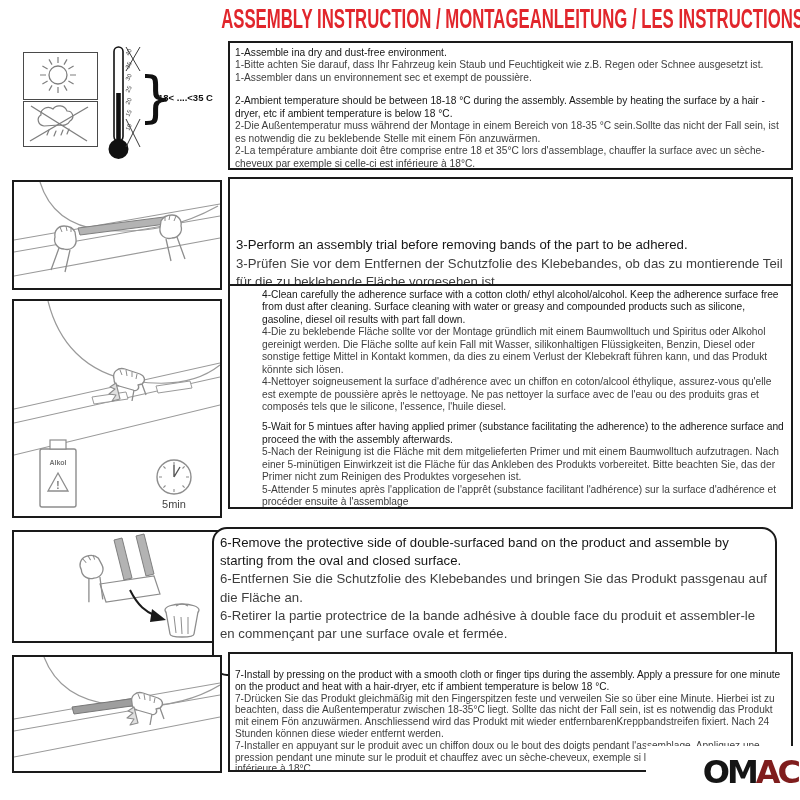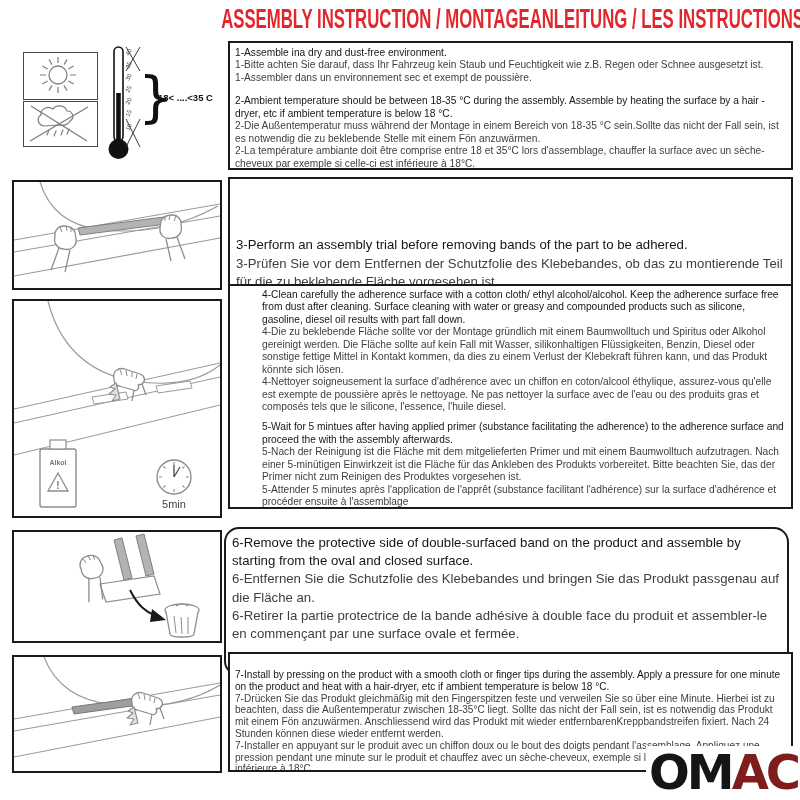--- a/index.html
+++ b/index.html
@@ -28,21 +28,21 @@
   .gap-before{margin-top:11px !important;}
   .gap-sm{margin-top:8px !important;}
   
   .r1-left{position:absolute;left:12px;top:41px;width:210px;height:129px;}
   .sun-box{left:11px;top:11px;width:75px;height:48px;}
   .rain-box{left:11px;top:60px;width:75px;height:46px;}
   .thermo{position:absolute;left:90px;top:2px;}
   
   .logo{position:absolute;left:646px;top:746px;width:152px;height:52px;background:#fff;
         display:flex;align-items:center;justify-content:flex-end;
-        font-family:"DejaVu Sans",sans-serif;font-weight:bold;font-size:48px;
+        font-family:"DejaVu Sans",sans-serif;font-weight:bold;font-size:32px;
         letter-spacing:-3px;line-height:1;}
   .logo-om{color:#151515;}
   .logo-ac{color:#7f1d1d;}
   svg{display:block;}
 </style>
 </head>
 <body>
 
 <div class="page">
 
@@ -97,21 +97,21 @@
       <path d="M24,76 L38,104 M38,76 L24,104" stroke="#3a3a3a" stroke-width="1" fill="none"></path>
       <text x="36" y="73" font-size="56" fill="#111" font-family="DejaVu Sans, sans-serif">}</text>
       <text x="56" y="58" font-size="9.5" font-weight="bold" fill="#111" font-family="Liberation Sans, sans-serif">18&lt; ....&lt;35 C</text>
     </svg>
   </div>
 
   <div class="box cell txt-sm r1-right" style="left:228px;top:41px;width:565px;height:129px;">
     <p class="en">1-Assemble ina dry and dust-free environment.</p>
     <p>1-Bitte achten Sie darauf, dass Ihr Fahrzeug kein Staub und Feuchtigkeit wie z.B. Regen oder Schnee ausgesetzt ist.</p>
     <p>1-Assembler dans un environnement sec et exempt de poussière.</p>
-    <p class="en gap-before">2-Ambient temperature should be between 18-35 °C  during the assembly. Assemble by heating the surface by a hair -dryer, etc if ambient temperature is below 18 °C.</p>
+    <p class="en gap-before">2-Ambient temperature should be between 18-18 °C  during the assembly. Assemble by heating the surface by a hair -dryer, etc if ambient temperature is below 18 °C.</p>
     <p>2-Die Außentemperatur muss während der Montage in einem Bereich von 18-35 °C  sein.Sollte das nicht der Fall sein, ist es notwendig die zu beklebende Stelle mit einem Fön anzuwärmen.</p>
     <p>2-La température ambiante doit être comprise entre 18 et 35°C lors d'assemblage, chauffer la surface avec un sèche-cheveux par exemple si celle-ci est inférieure à 18°C.</p>
   </div>
 
   <div class="box" style="left:12px;top:180px;width:210px;height:110px;">
     <svg width="206" height="106" viewBox="0 0 206 106">
       <path d="M26,0 C34,26 52,44 88,48 C132,52 168,44 204,24" stroke="#9a9a9a" stroke-width="1.2" fill="none"></path>
       <path d="M0,58 L206,22 M0,70 L206,34 M0,94 L206,56" stroke="#9a9a9a" stroke-width="1.2" fill="none"></path>
       <polygon points="64,46 150,35 152,42 66,53" fill="#b3b3b3" stroke="#7f7f7f" stroke-width="1"></polygon>
       <use href="#grab-hand" transform="translate(40,42)"></use>
@@ -164,21 +164,21 @@
       <path d="M116,58 C124,74 132,80 142,84" fill="none" stroke="#1a1a1a" stroke-width="2"></path>
       <polygon points="138,77 152,88 136,90" fill="#1a1a1a"></polygon>
       <g>
         <ellipse cx="168" cy="78" rx="17" ry="6" fill="#fff" stroke="#8d8d8d" stroke-width="1.3"></ellipse>
         <path d="M152,80 L156,102 C156,106 180,106 180,102 L184,80" fill="#fff" stroke="#8d8d8d" stroke-width="1.3"></path>
         <path d="M160,84 L162,101 M167,85 L168,102 M174,85 L174,102" stroke="#8d8d8d" stroke-width="1" fill="none"></path>
         <path d="M162,74 Q168,70 174,74" stroke="#8d8d8d" stroke-width="1.2" fill="none"></path>
       </g>
     </svg>
   </div>
-  <div class="box cell txt-lg r4-right" style="left:224px;top:527px;width:565px;height:149px;border-radius:15px;">
+  <div class="box cell txt-lg r4-right" style="left:212px;top:527px;width:565px;height:149px;border-radius:15px;">
     <p class="en">6-Remove the protective side of double-surfaced band on the product and assemble by starting from the oval and closed surface.</p>
     <p>6-Entfernen Sie die Schutzfolie des Klebebandes und bringen Sie das Produkt passgenau auf die Fläche an.</p>
     <p>6-Retirer la partie protectrice de la bande adhésive à double face du produit et assembler-le en commençant par une surface ovale et fermée.</p>
   </div>
 
   <div class="box" style="left:12px;top:655px;width:210px;height:118px;">
     <svg width="206" height="114" viewBox="0 0 206 114">
       <path d="M30,0 C40,26 62,44 100,48 C140,52 176,46 206,28" stroke="#9a9a9a" stroke-width="1.2" fill="none"></path>
       <path d="M0,62 L206,26 M0,74 L206,38 M0,100 L206,60" stroke="#9a9a9a" stroke-width="1.2" fill="none"></path>
       <polygon points="58,50 130,40 132,47 60,57" fill="#9e9e9e" stroke="#777" stroke-width="1"></polygon>

